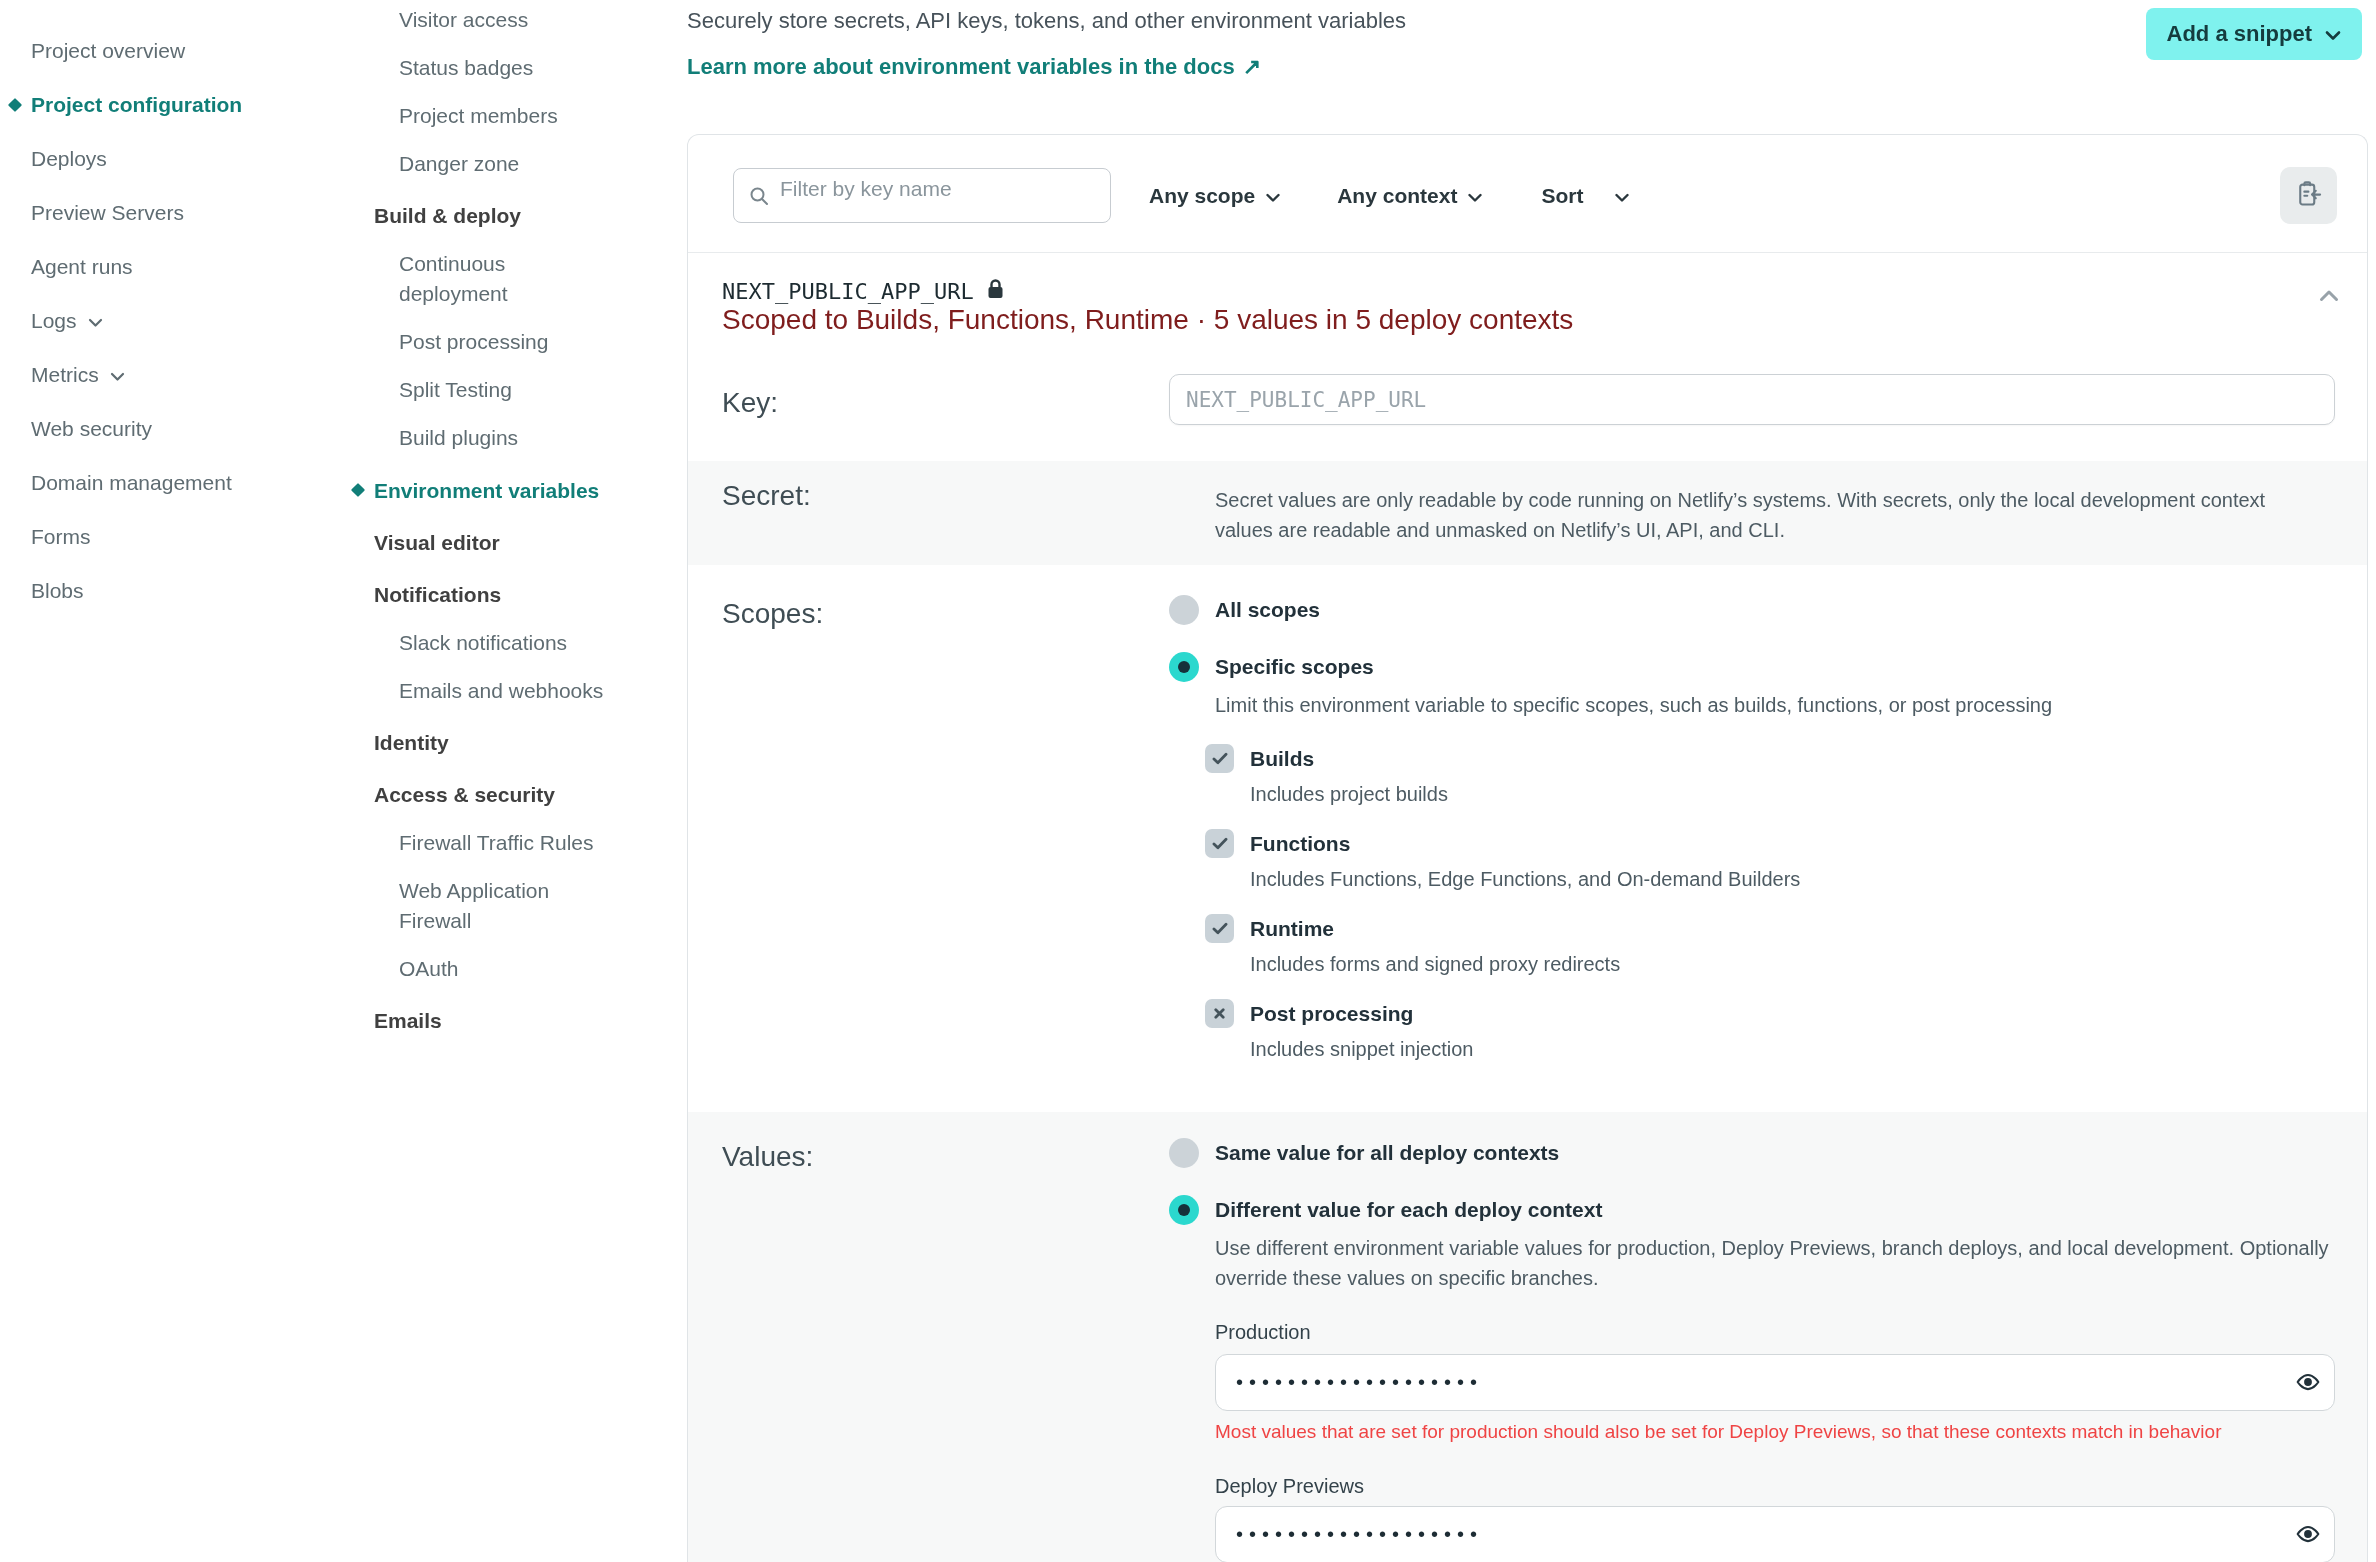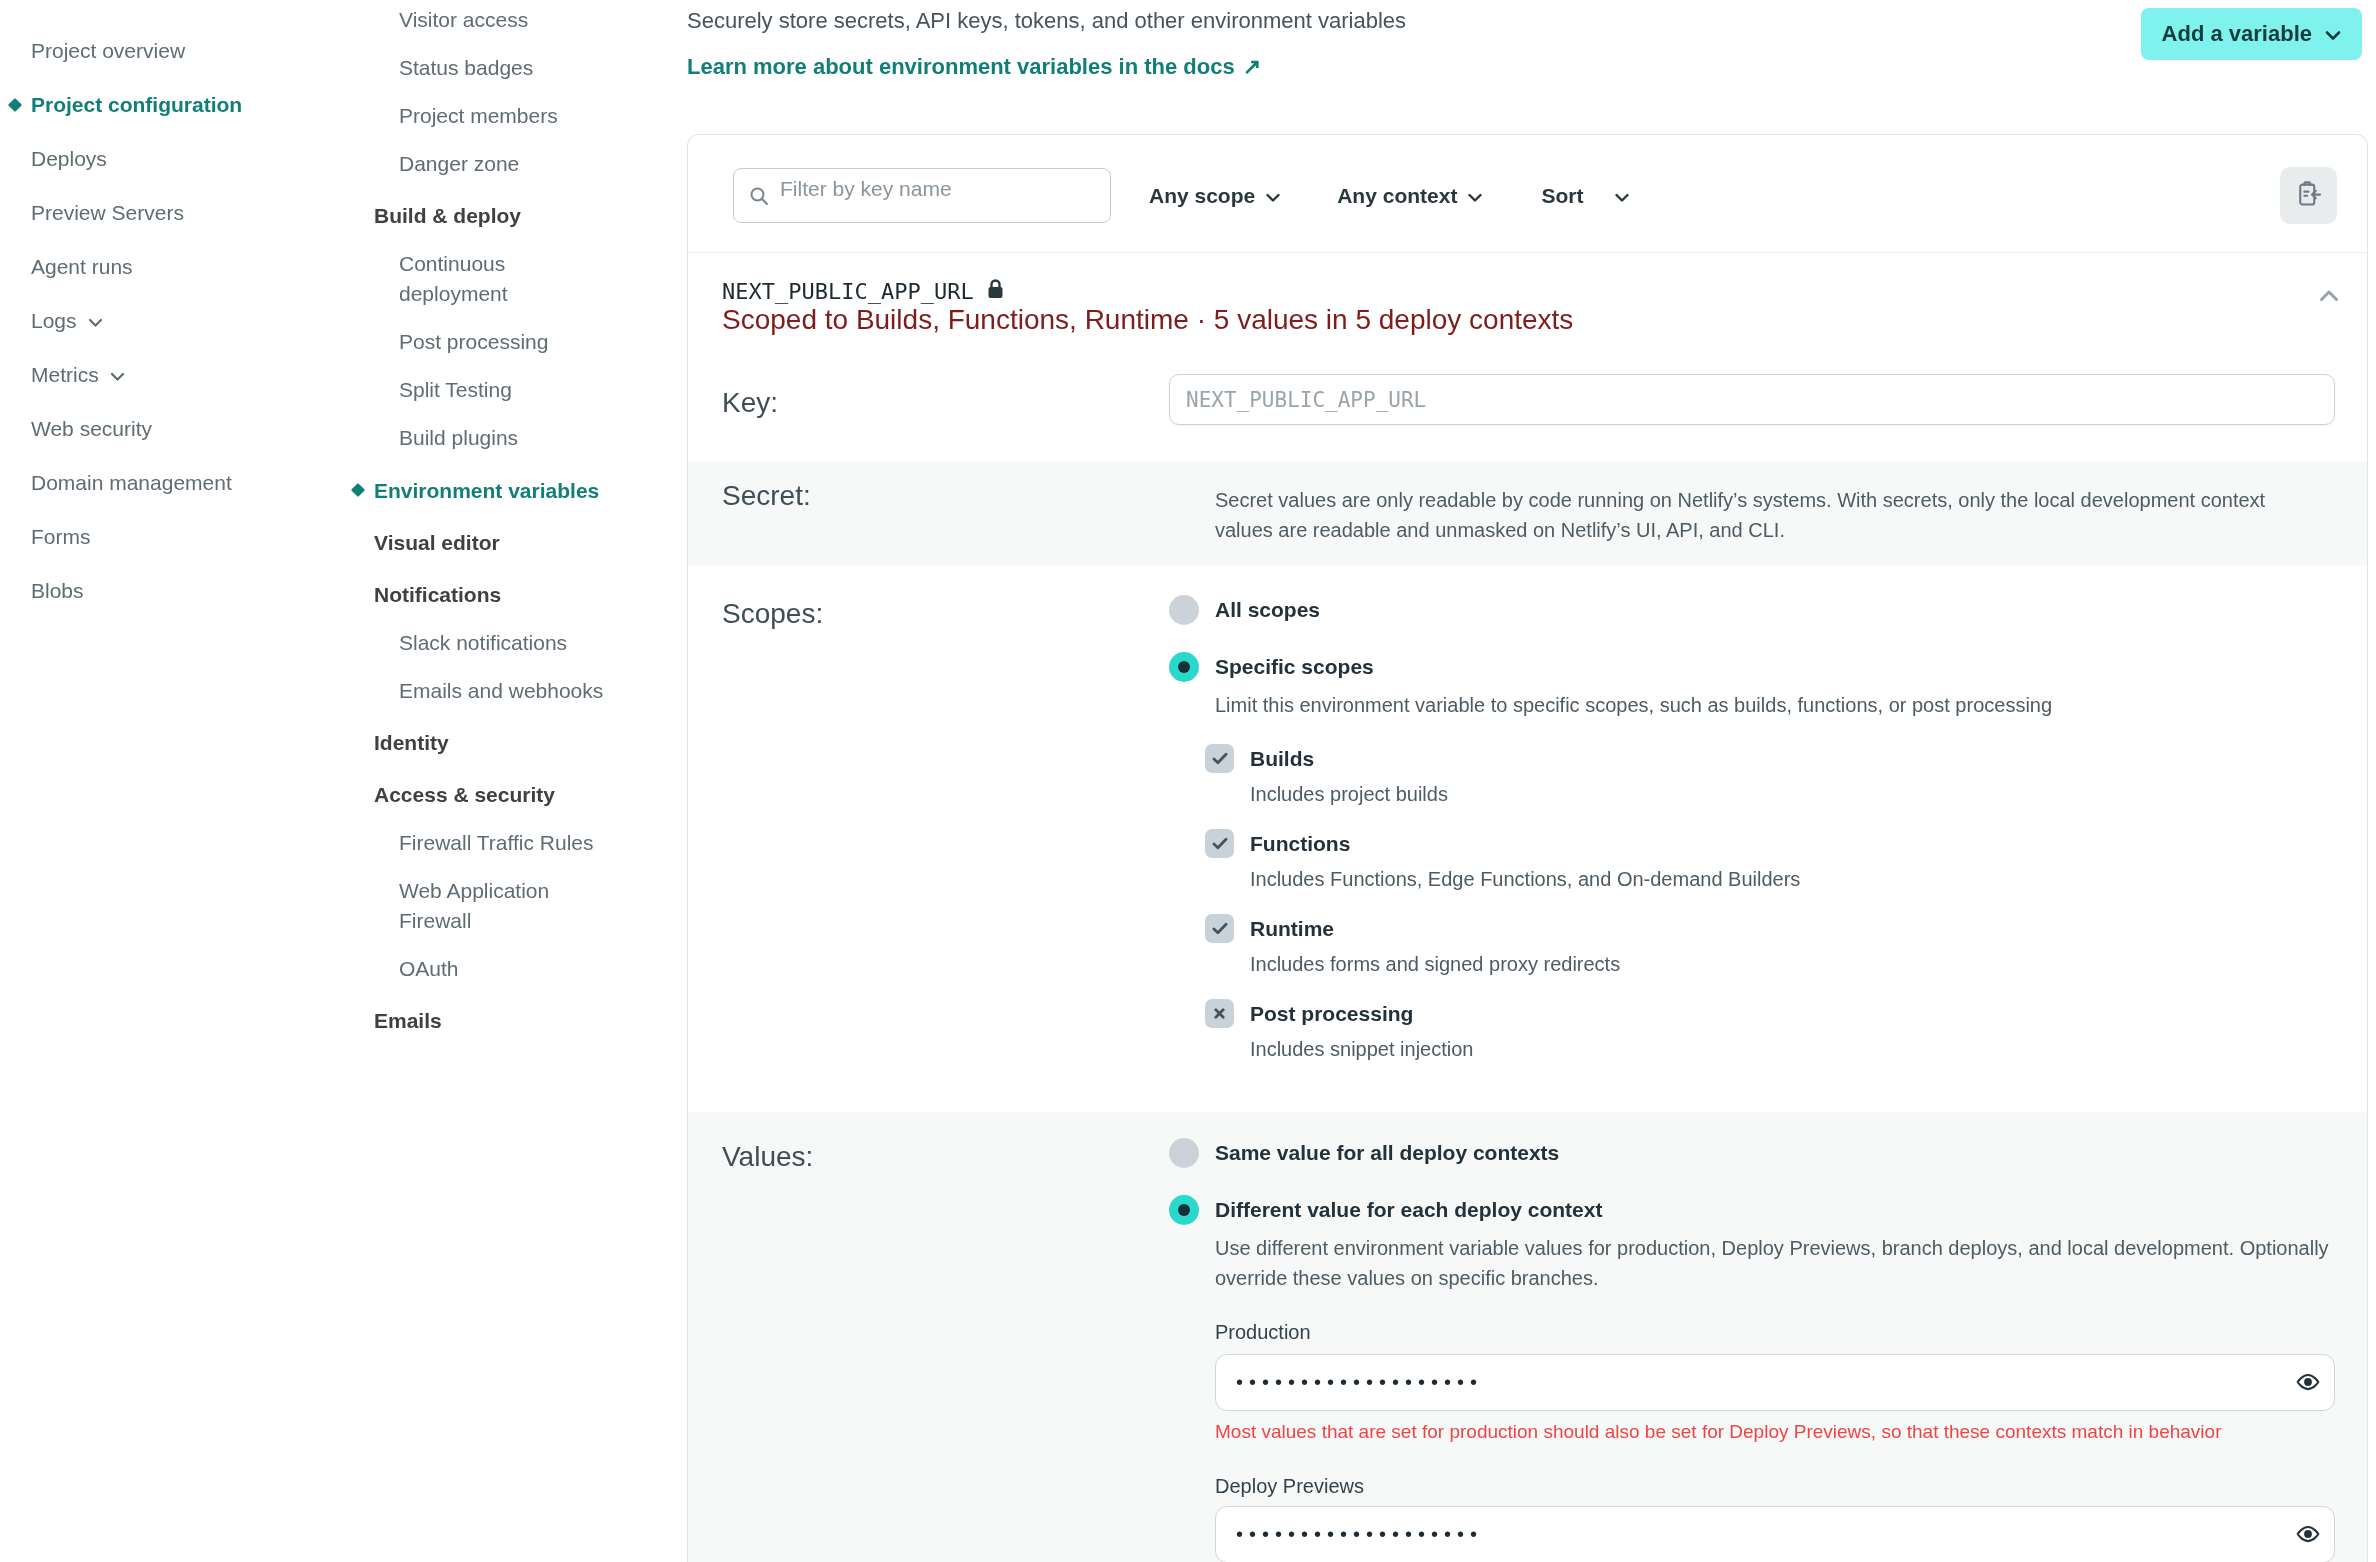--- a/index.html
+++ b/index.html
@@ -172,21 +172,21 @@
 </nav>
 
 <div class="main-head">
   <div class="desc">Securely store secrets, API keys, tokens, and other environment variables</div>
   <div class="learn-link">
     <span>Learn more about environment variables in the docs</span>
     <span>↗</span>
   </div>
 </div>
 <button class="add-btn">
-  <span>Add a variable</span>
+  <span>Add a snippet</span>
   <span><svg width="16" height="11" viewBox="0 0 16 11" fill="none">
         <path d="M2 2.5l6 6 6-6" stroke="currentColor" stroke-width="2.6" stroke-linecap="round" stroke-linejoin="round"></path>
       </svg></span>
 </button>
 
 <section class="card">
 
   <div class="toolbar">
     <div class="search-wrap">
       <span class="search-icon"><svg width="24" height="24" viewBox="0 0 24 24" fill="none" stroke="currentColor" stroke-width="2">

